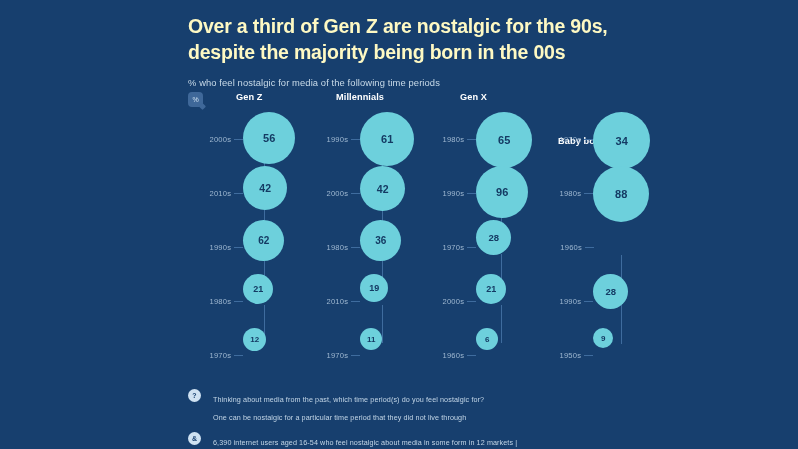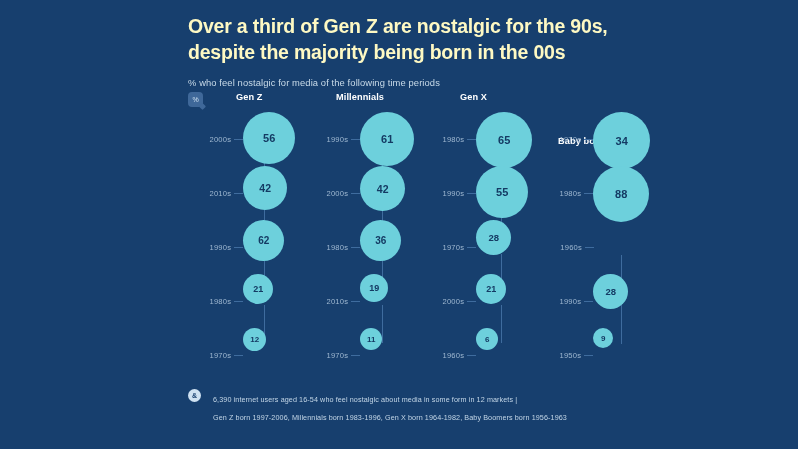--- a/index.html
+++ b/index.html
@@ -326,21 +326,21 @@
           <span class="connector"></span>
           <span class="bubble-wrap">
             <span class="bubble" style="width:56px;height:56px;font-size:11px;">65</span>
           </span>
         </div>
         <div class="cell" style="top:54px;">
           <span class="cell-label">1990s</span>
           <span class="connector"></span>
           <span class="bubble-wrap">
             <span class="vline" style="left:25px;top:-9px;height:18px;"></span>
-            <span class="bubble" style="width:52px;height:52px;font-size:11px;">55</span>
+            <span class="bubble" style="width:52px;height:52px;font-size:11px;">96</span>
           </span>
         </div>
         <div class="cell" style="top:108px;">
           <span class="cell-label">1970s</span>
           <span class="connector"></span>
           <span class="bubble-wrap">
             <span class="vline" style="left:25px;top:-17px;height:32px;"></span>
             <span class="bubble" style="width:35px;height:35px;font-size:9.5px;">28</span>
           </span>
         </div>
@@ -398,20 +398,25 @@
             <span class="bubble" style="width:20px;height:20px;font-size:8px;">9</span>
           </span>
         </div>
       </div>
 
     </div>
   </div>
 
   <div class="footnotes">
 
+    <div class="note">
+      <span class="note-icon">?</span>
+      <span class="note-text">Thinking about media from the past, which time period(s) do you feel nostalgic for?
+One can be nostalgic for a particular time period that they did not live through</span>
+    </div>
 
     <div class="note">
       <span class="note-icon">&amp;</span>
       <span class="note-text">6,390 internet users aged 16-54 who feel nostalgic about media in some form in 12 markets |
 Gen Z born 1997-2006, Millennials born 1983-1996, Gen X born 1964-1982, Baby Boomers born 1956-1963</span>
     </div>
 
 
   </div>
 

